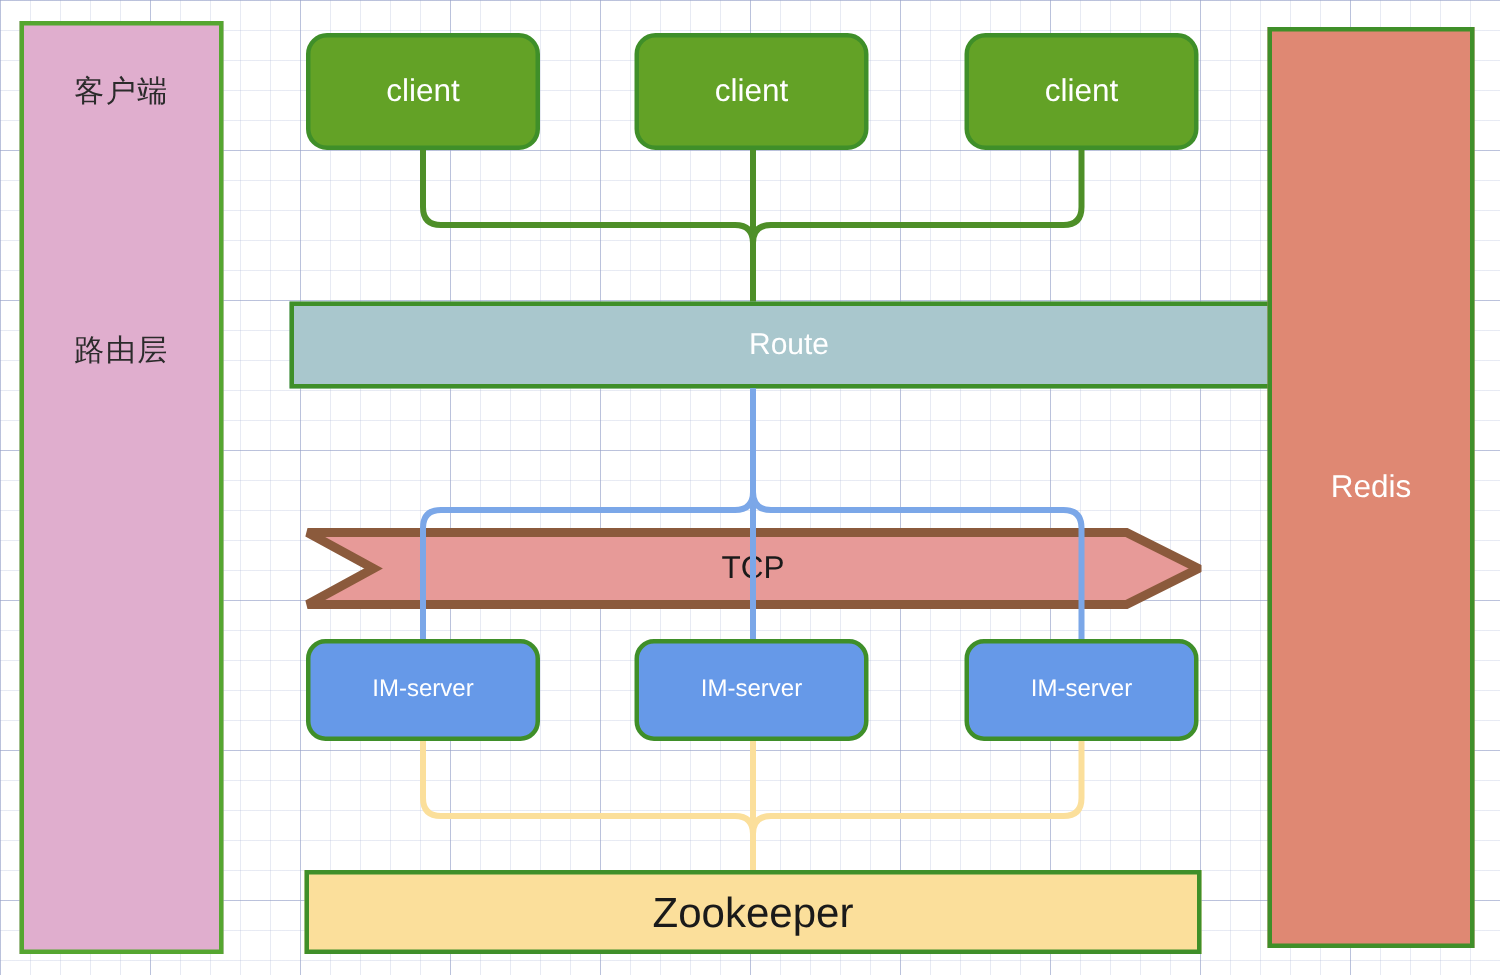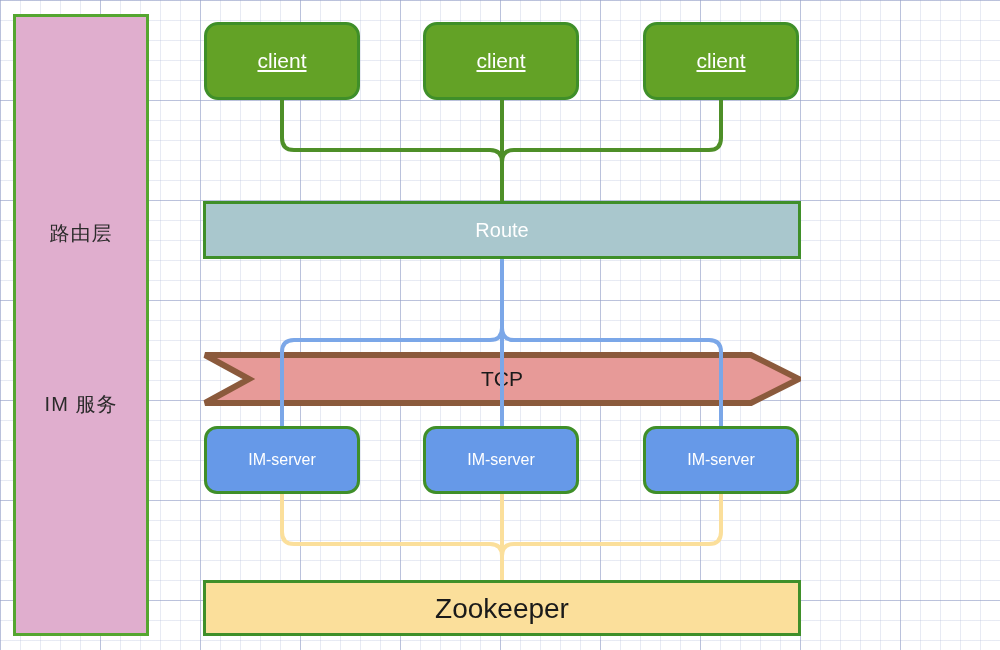--- a/index.html
+++ b/index.html
@@ -73,28 +73,27 @@
   
   .client-node {
     width: 156px;
     height: 78px;
     background: #63a226;
     border-color: #3f8f29;
     border-radius: 14px;
     color: #ffffff;
     font-size: 21px;
     top: 22px;
-    text-decoration: underline;
   }
 
   
   #route-node {
-    left: 203px;
+    left: 193px;
     top: 201px;
-    width: 598px;
+    width: 666px;
     height: 58px;
     background: #a9c7cd;
     color: #ffffff;
     font-size: 20px;
   }
 
   
   #tcp-banner {
     position: absolute;
     left: 203px;
@@ -170,22 +169,22 @@
     z-index: 7;
     pointer-events: none;
   }
 </style>
 </head>
 <body>
 
 <div id="diagram-canvas">
 
   <div id="layer-legend">
+    <div class="legend-label" style="top:30px">客户端</div>
     <div class="legend-label" style="top:203px">路由层</div>
-    <div class="legend-label" style="top:374px">IM 服务</div>
   </div>
 
   <svg id="connectors" viewBox="0 0 1000 650" width="1000" height="650">
 
     <g fill="none" stroke="#4e8f28" stroke-width="4" stroke-linecap="butt" stroke-linejoin="round">
       <path d="M 282 100 L 282 138 Q 282 150 294 150 L 490 150 Q 502 150 502 162 L 502 201"></path>
       <path d="M 502 100 L 502 201"></path>
       <path d="M 721 100 L 721 138 Q 721 150 709 150 L 514 150 Q 502 150 502 162 L 502 201"></path>
     </g>
 
@@ -217,20 +216,23 @@
     <span>IM-server</span>
   </div>
   <div class="node imserver-node" style="left:643px">
     <span>IM-server</span>
   </div>
 
   <div class="node" id="zookeeper-node">
     <span>Zookeeper</span>
   </div>
 
+  <div class="node" id="redis-node">
+    <span>Redis</span>
+  </div>
 
   <div id="tcp-banner">
     <svg class="tcp-outline" viewBox="0 0 598 54" width="598" height="54" preserveAspectRatio="none">
       <polygon points="2,3 548,3 596,27 548,51 2,51 46,27" fill="#e79a98" stroke="#8b5a3c" stroke-width="6" stroke-linejoin="miter" vector-effect="non-scaling-stroke"></polygon>
     </svg>
     <span class="tcp-label">TCP</span>
   </div>
 
   <svg id="connectors-over" viewBox="0 0 1000 650" width="1000" height="650">
     <g fill="none" stroke="#7ba7e8" stroke-width="4" stroke-linecap="butt" stroke-linejoin="round">

